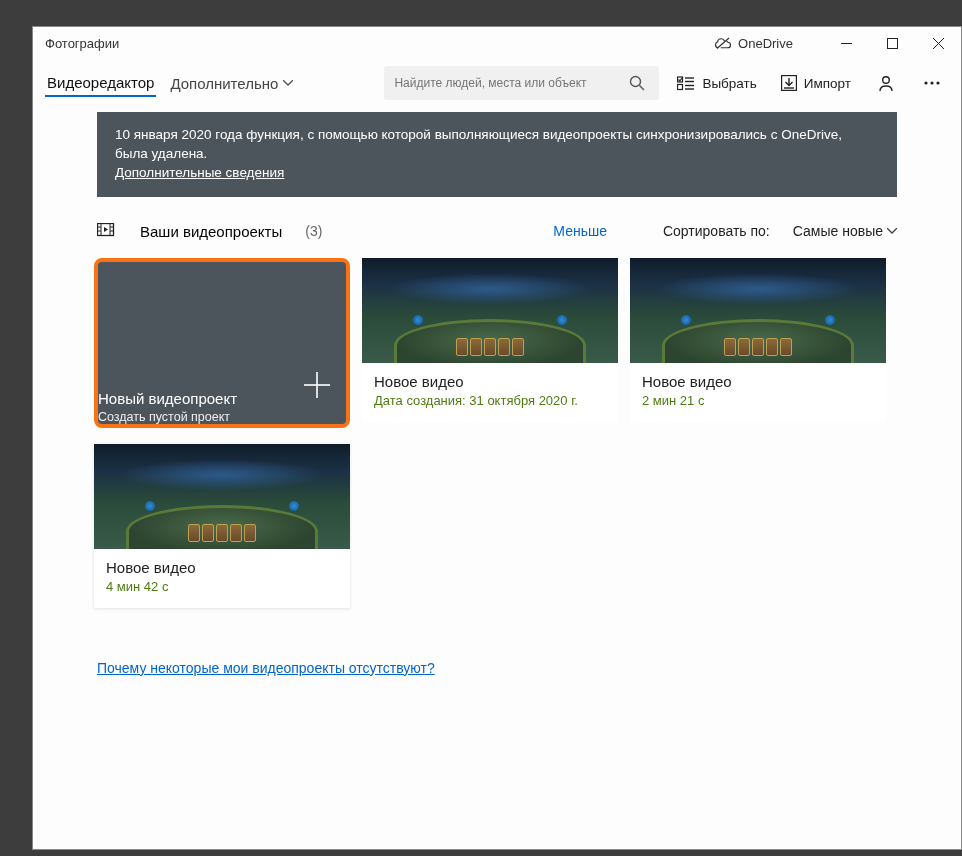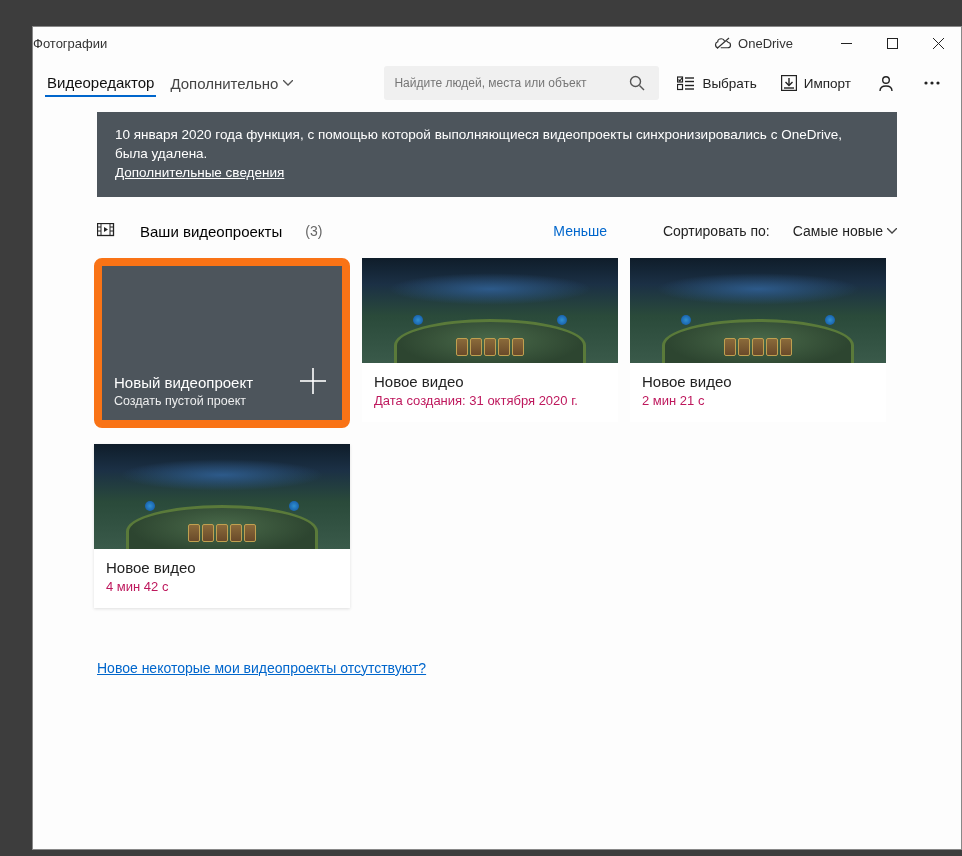--- a/index.html
+++ b/index.html
@@ -15,20 +15,21 @@
       width: 930px;
       height: 824px;
       margin: 26px 0 0 32px;
       position: relative;
       border: 1px solid #888;
     }
     .titlebar {
       height: 33px;
       display: flex;
       align-items: center;
+      padding-left: 12px;
       font-size: 13px;
       color: #333;
     }
     .titlebar-spacer { flex: 1; }
     .onedrive-area {
       display: flex;
       align-items: center;
       gap: 6px;
       font-size: 13px;
       color: #333;
@@ -143,25 +144,25 @@
     }
     .project-card {
       width: 256px;
       margin: 8px 6px;
     }
     .new-project {
       background: #4d555c;
       height: 170px;
       position: relative;
       color: #fff;
-      padding: 12px;
+      padding: 0;
       display: flex;
       flex-direction: column;
       justify-content: flex-end;
-      border: 8px solid #f97316;
+      border: 4px solid #f97316;
       border-radius: 8px;
     }
     .new-project-title { font-size: 15px; margin-bottom: 3px; }
     .new-project-sub { font-size: 12.5px; opacity: 0.9; }
     .plus-icon {
       position: absolute;
       right: 14px;
       bottom: 24px;
     }
     .thumb {
@@ -175,21 +176,21 @@
       background: #fff;
       box-shadow: 0 1px 3px rgba(0,0,0,0.12);
     }
     .card-info.noshadow {
       box-shadow: none;
     }
     .card3-wrap {
       box-shadow: 0 1px 3px rgba(0,0,0,0.12);
     }
     .card-title { font-size: 15px; color: #222; margin-bottom: 3px; }
-    .card-sub { font-size: 13px; color: #be185d; }
+    .card-sub { font-size: 13px; color: #4d7c0f; }
     .missing-link {
       margin: 44px 0 0 64px;
       font-size: 14px;
       color: #0066cc;
       text-decoration: underline;
       display: inline-block;
     }
     
     .game-scene {
       position: absolute;
@@ -423,15 +424,15 @@
         </div>
         <div class="card-info noshadow">
           <div class="card-title">Новое видео</div>
           <div class="card-sub">4 мин 42 с</div>
         </div>
       </div>
     </div>
 
   </div>
 
-  <a class="missing-link">Новое некоторые мои видеопроекты отсутствуют?</a>
+  <a class="missing-link">Почему некоторые мои видеопроекты отсутствуют?</a>
 
 </div>
 
 </body></html>

